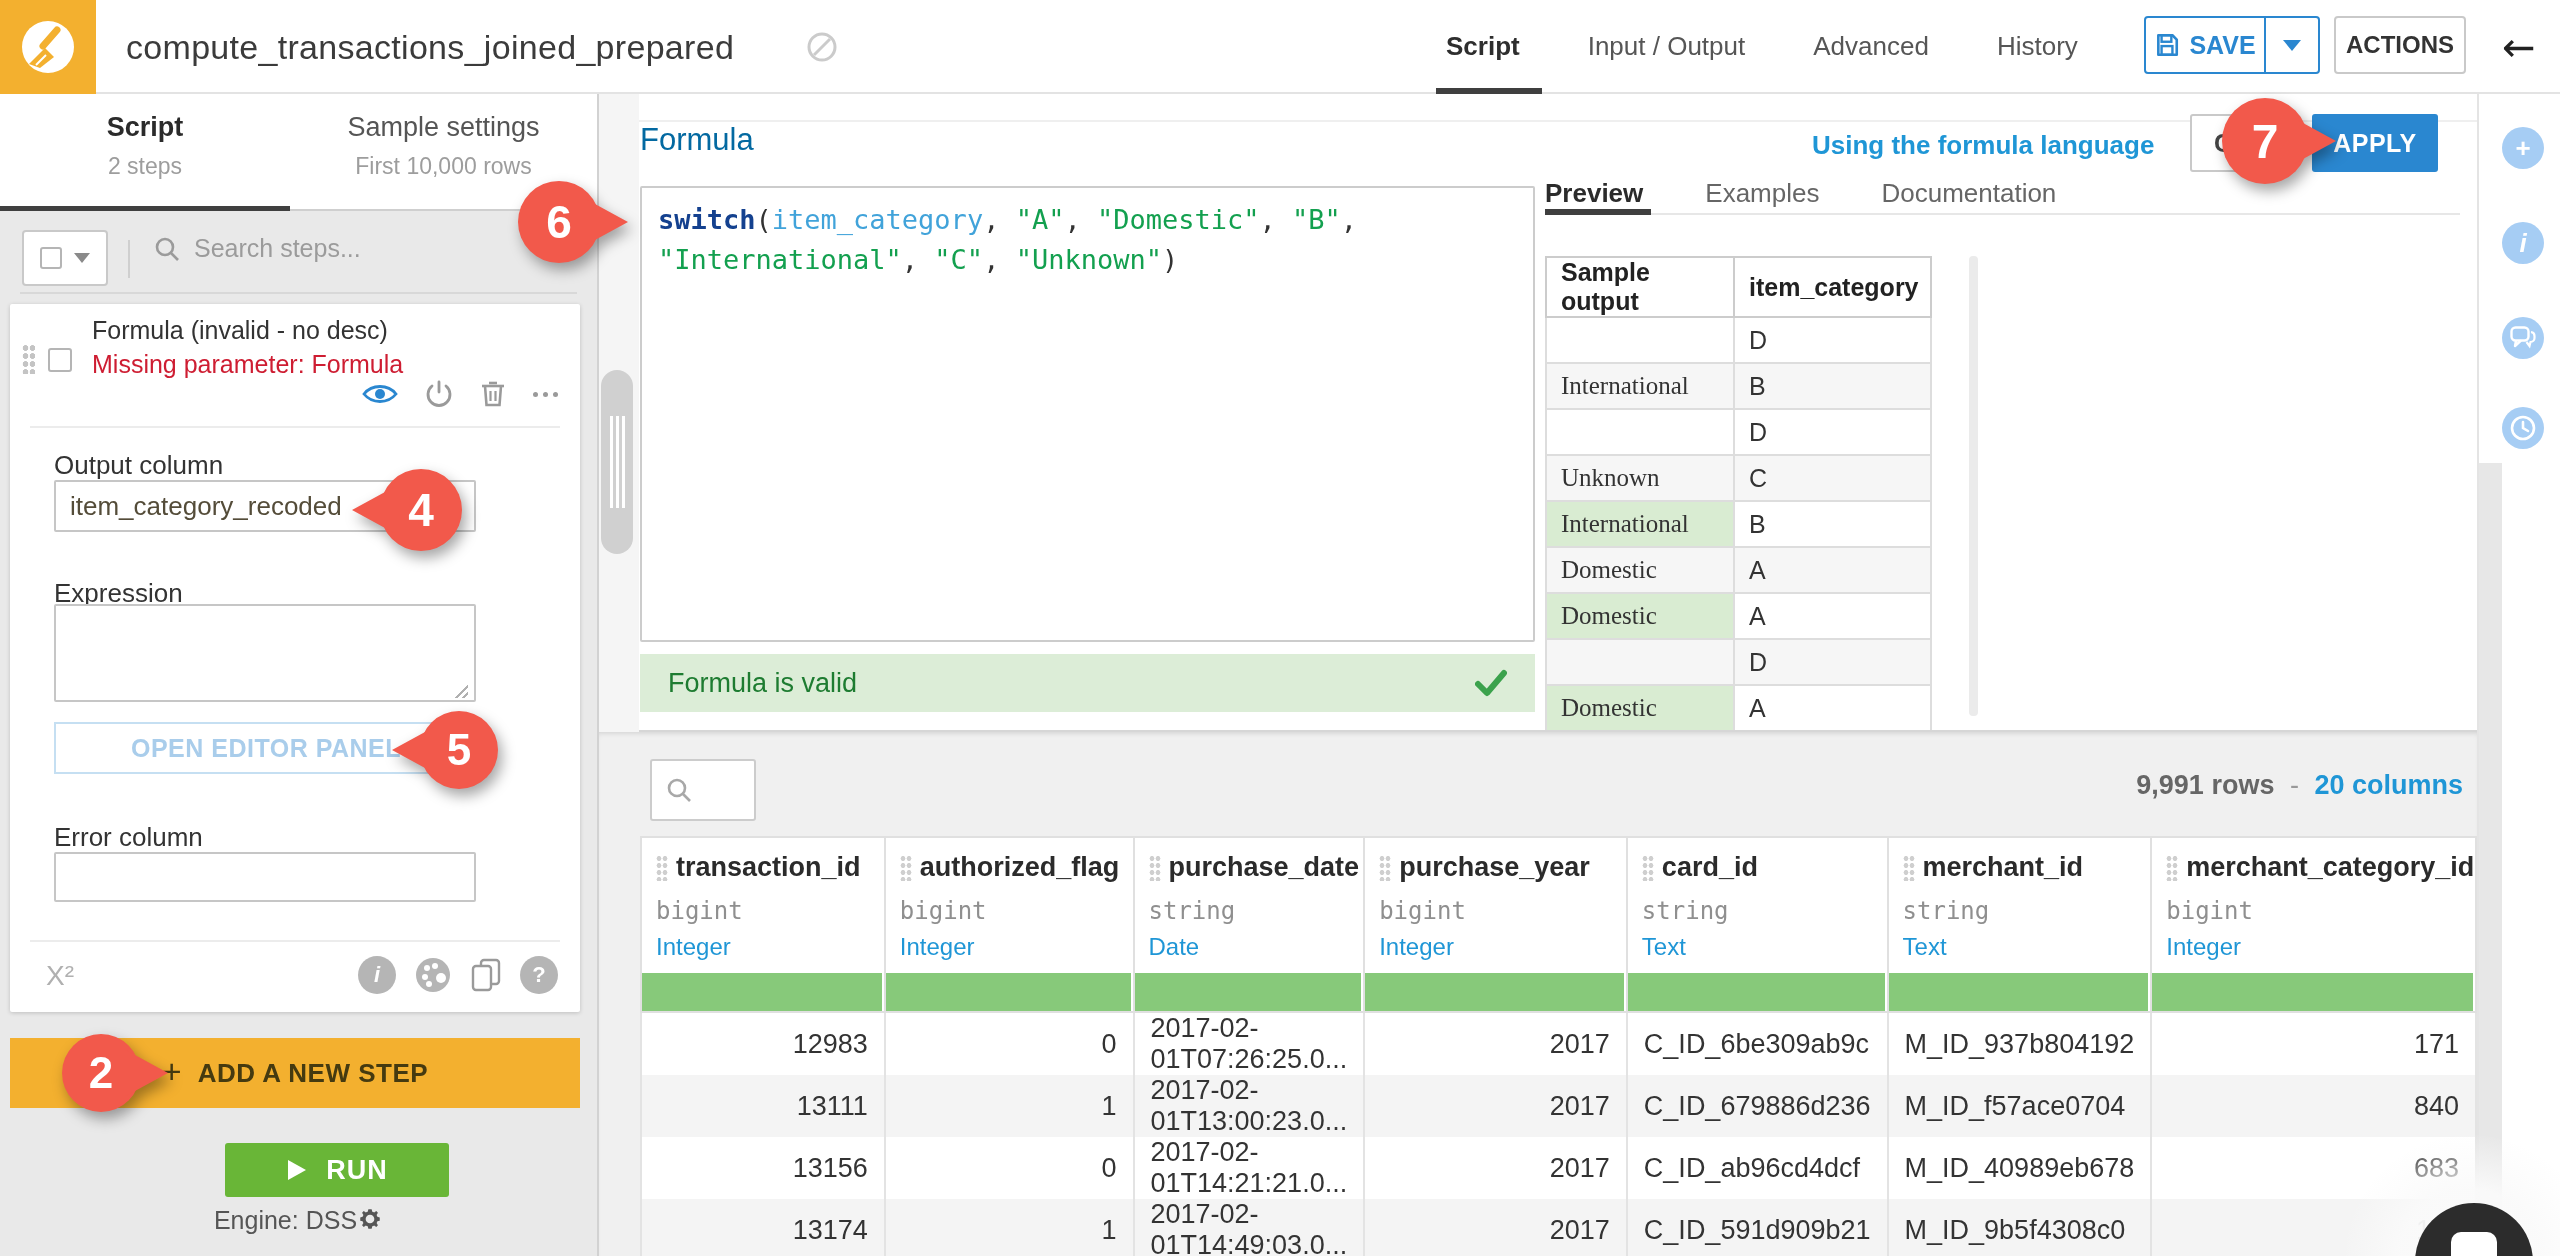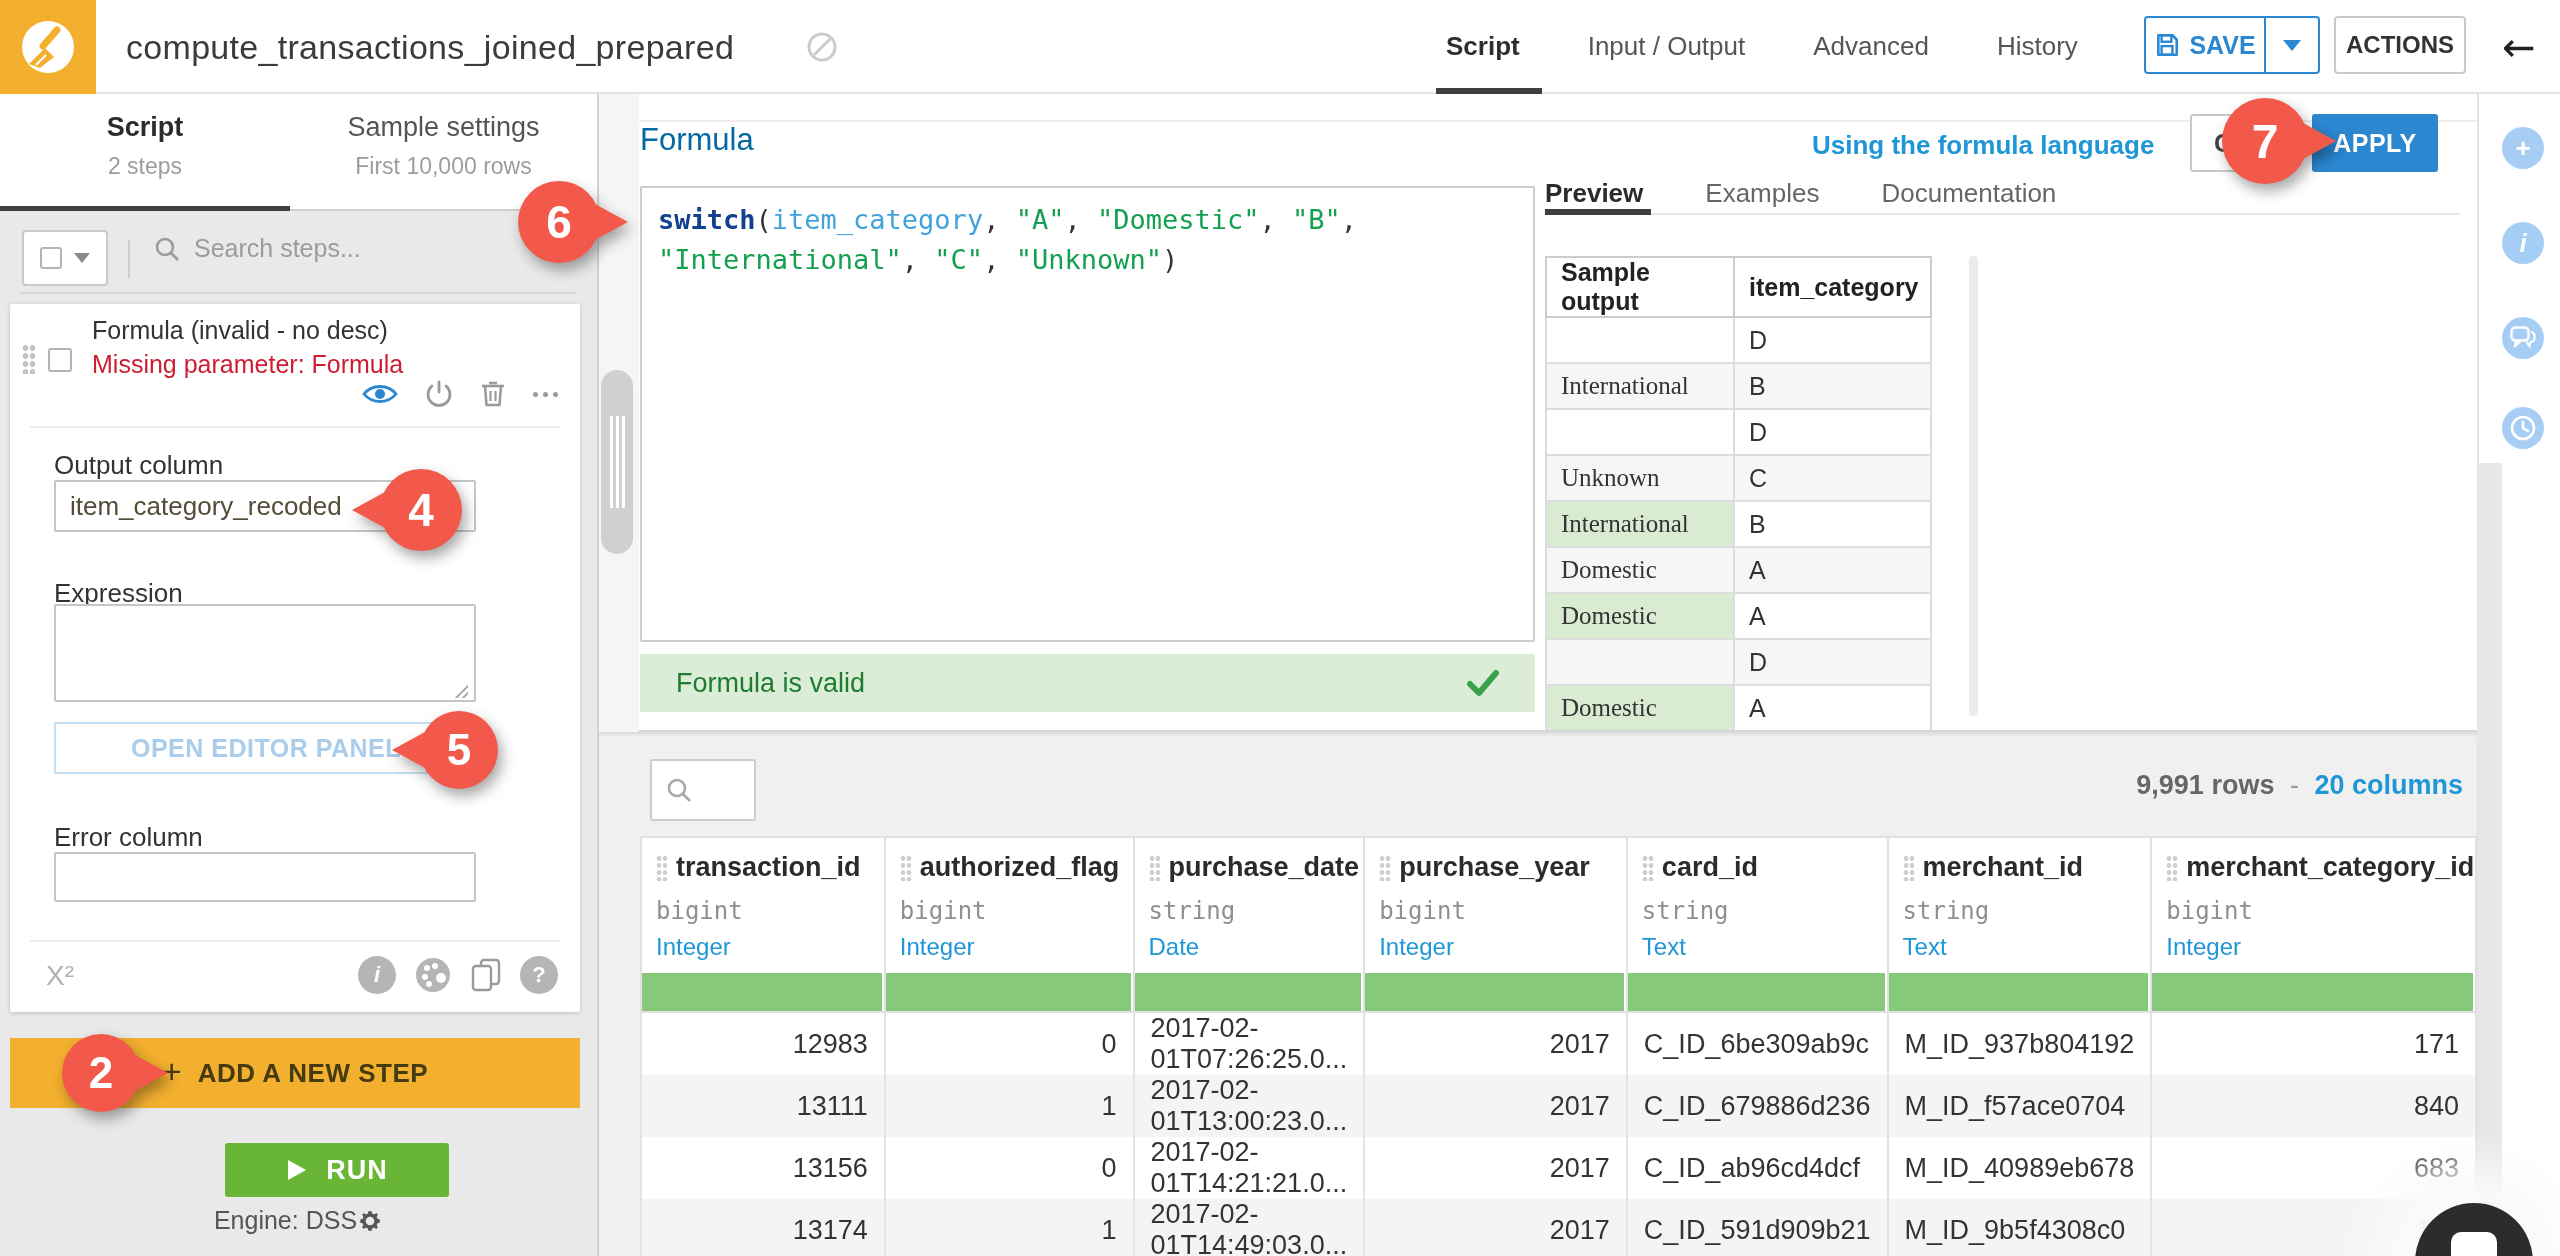--- a/index.html
+++ b/index.html
@@ -62,41 +62,41 @@
   .open-editor { position:absolute; left:44px; top:418px; width:424px; height:52px; border:2px solid #c5dff2; background:#fff; color:#a9cdeb; font-weight:bold; font-size:25px; display:flex; align-items:center; justify-content:center; letter-spacing:.5px; cursor:pointer; }
   .x2 { position:absolute; left:36px; top:656px; font-size:28px; color:#b0b0b0; }
   .mini-icons { position:absolute; right:22px; top:652px; display:flex; align-items:center; gap:18px; }
   .mini-circle { width:38px; height:38px; border-radius:50%; background:#b5b5b5; color:#fff; font-weight:bold; font-size:22px; display:flex; align-items:center; justify-content:center; }
 
   .add-step { position:absolute; left:10px; top:944px; width:570px; height:70px; background:var(--orange); border:none; display:flex; align-items:center; justify-content:center; gap:16px; cursor:pointer; }
   .add-step .plus { font-size:34px; font-weight:normal; color:#453a10; margin-top:-3px; }
   .add-step .lbl { font-size:26px; font-weight:bold; color:#453a10; letter-spacing:.5px; }
   .run-btn { position:absolute; left:225px; top:1049px; width:224px; height:54px; background:var(--green); border:none; border-radius:3px; display:flex; align-items:center; justify-content:center; gap:18px; cursor:pointer; }
   .run-btn .lbl { color:#fff; font-weight:bold; font-size:27px; letter-spacing:1px; }
-  .engine { position:absolute; left:0; top:1112px; width:597px; display:flex; align-items:center; justify-content:center; font-size:25px; color:#555; }
+  .engine { position:absolute; left:0; top:1112px; width:597px; display:flex; justify-content:center; font-size:25px; color:#555; }
 
   
   .gutter { position:absolute; left:599px; top:94px; width:40px; height:638px; background:#f5f5f5; z-index:4; }
   .pill { position:absolute; left:2px; top:276px; width:32px; height:184px; background:#d0d0d0; border-radius:16px; display:flex; align-items:center; justify-content:center; gap:3px; cursor:col-resize; }
   .pill i { display:block; width:3px; height:92px; background:#fff; }
 
   
   .main-bg { position:absolute; left:599px; top:94px; width:1878px; height:638px; background:#fff; }
   .main-hairline { position:absolute; left:599px; top:120px; width:1878px; height:2px; background:#efefef; }
   .formula-heading { position:absolute; left:640px; top:122px; font-size:31px; color:#0369a1; }
   .help-link { position:absolute; left:1812px; top:130px; font-size:26px; font-weight:bold; color:var(--link); cursor:pointer; }
   .cancel-btn { position:absolute; left:2190px; top:114px; width:106px; height:58px; background:#fff; border:2px solid #c9c9c9; border-radius:3px; font-size:25px; font-weight:bold; color:#444; text-align:left; padding-left:22px; cursor:pointer; }
   .apply-btn { position:absolute; left:2312px; top:114px; width:126px; height:58px; background:var(--accent); border:none; border-radius:3px; color:#fff; font-weight:bold; font-size:25px; letter-spacing:.5px; cursor:pointer; }
   .code-box { position:absolute; left:640px; top:186px; width:895px; height:456px; background:#fff; border:2px solid #ccc; border-radius:2px; padding:12px 16px; cursor:text; }
   .code-line { font-family:"DejaVu Sans Mono", monospace; font-size:27px; line-height:40px; white-space:pre; }
   .tk-fn { color:var(--code-fn); font-weight:bold; }
   .tk-col { color:var(--code-col); }
   .tk-st { color:var(--code-str); }
   .tk-pl { color:#333; }
-  .valid-banner { position:absolute; left:640px; top:654px; width:895px; height:58px; background:var(--valid-bg); display:flex; align-items:center; justify-content:space-between; padding:0 36px; }
+  .valid-banner { position:absolute; left:640px; top:654px; width:895px; height:58px; background:var(--valid-bg); display:flex; align-items:center; justify-content:space-between; padding:0 28px; }
   .valid-banner .msg { font-size:27px; color:var(--valid-text); }
 
   
   .preview-tabs { position:absolute; left:1545px; top:178px; display:flex; gap:62px; }
   .p-tab { font-size:26px; color:#666; cursor:pointer; }
   .p-tab.active { color:#2b2b2b; font-weight:bold; }
   .p-tabline { position:absolute; left:1545px; top:213px; width:915px; height:2px; background:#e7e7e7; }
   .p-underline { position:absolute; left:1545px; top:209px; width:106px; height:6px; background:#3f3f3f; }
   .preview-table { position:absolute; left:1545px; top:256px; border-collapse:collapse; }
   .preview-table th { width:188px; height:47px; border:2px solid #ccc; font-size:25px; color:#222; text-align:left; padding-left:14px; background:#fff; font-weight:bold; }

